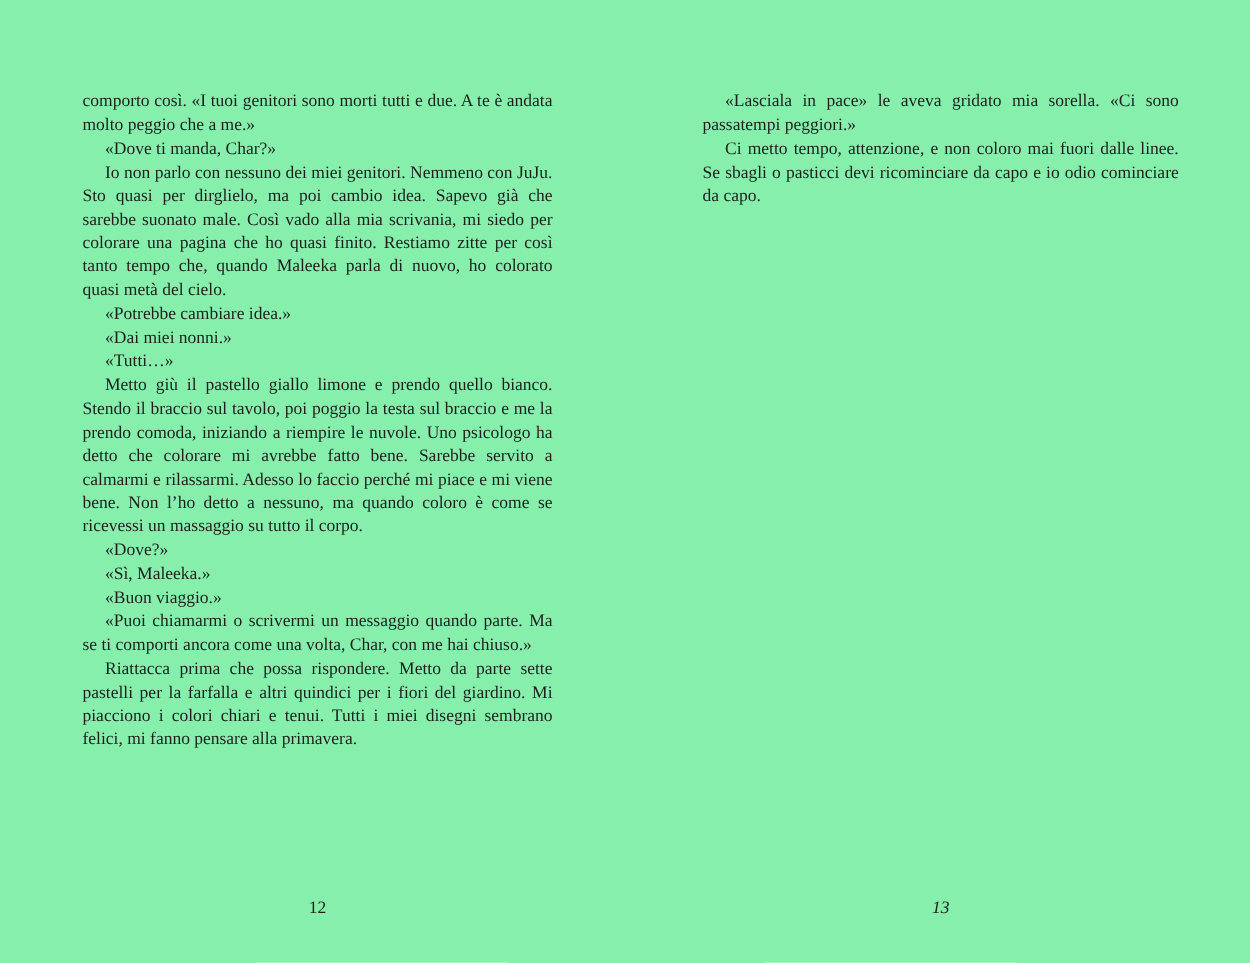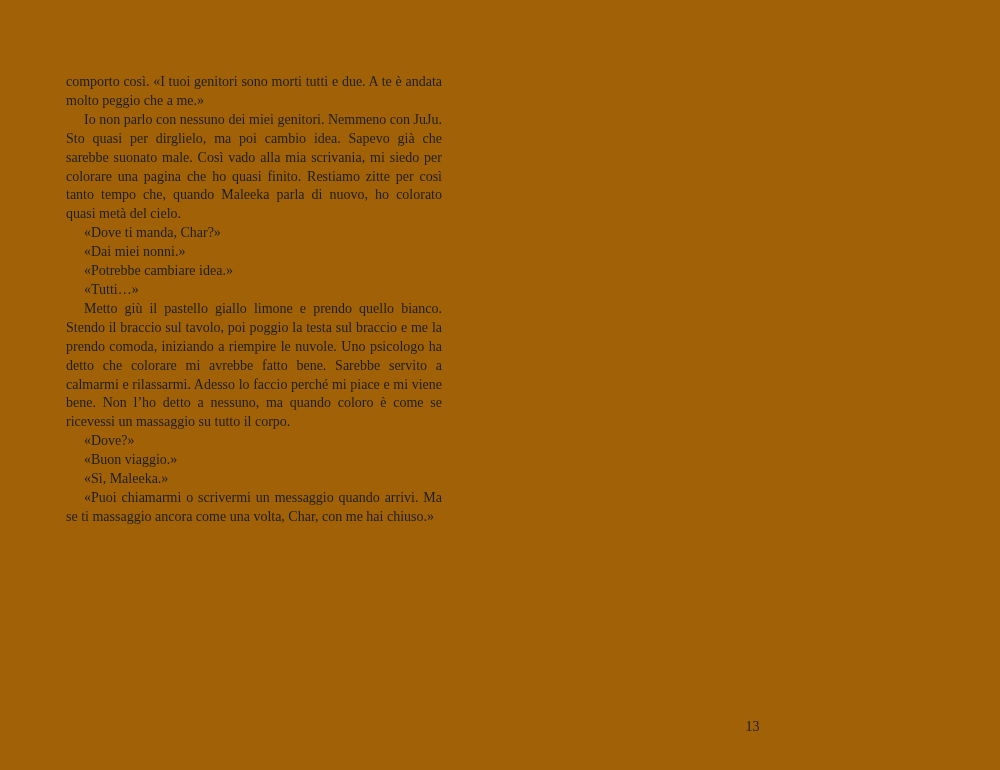--- a/index.html
+++ b/index.html
@@ -11,21 +11,21 @@
     height: 770px;
     position: relative;
     background: #ffffff;
     font-family: "Liberation Serif", serif;
     color: #1e1e1e;
     overflow: hidden;
   }
   .book-spread {
     position: absolute;
     inset: 0;
-    background: #a16207;
+    background: #86efac;
   }
   .page-text {
     position: absolute;
     top: 73px;
   }
   .page-text p {
     margin: 0;
     font-size: 14px;
     line-height: 18.9px;
     text-align: justify;
@@ -49,37 +49,44 @@
     text-align: center;
     color: #1e1e1e;
   }
   .page-number-left {
     left: 66px;
     width: 376px;
   }
   .page-number-right {
     left: 562px;
     width: 381px;
+    font-style: italic;
   }
 </style>
 </head>
 <body>
 
 <div class="book-spread">
 
   <div class="page-text page-text-left">
     <p class="noindent">comporto così. «I tuoi genitori sono morti tutti e due. A te è andata molto peggio che a me.»</p>
+    <p>«Dove ti manda, Char?»</p>
     <p>Io non parlo con nessuno dei miei genitori. Nemmeno con JuJu. Sto quasi per dirglielo, ma poi cambio idea. Sapevo già che sarebbe suonato male. Così vado alla mia scrivania, mi siedo per colorare una pagina che ho quasi finito. Restiamo zitte per così tanto tempo che, quando Maleeka parla di nuovo, ho colorato quasi metà del cielo.</p>
-    <p>«Dove ti manda, Char?»</p>
+    <p>«Potrebbe cambiare idea.»</p>
     <p>«Dai miei nonni.»</p>
-    <p>«Potrebbe cambiare idea.»</p>
     <p>«Tutti…»</p>
     <p>Metto giù il pastello giallo limone e prendo quello bianco. Stendo il braccio sul tavolo, poi poggio la testa sul braccio e me la prendo comoda, iniziando a riempire le nuvole. Uno psicologo ha detto che colorare mi avrebbe fatto bene. Sarebbe servito a calmarmi e rilassarmi. Adesso lo faccio perché mi piace e mi viene bene. Non l’ho detto a nessuno, ma quando coloro è come se ricevessi un massaggio su tutto il corpo.</p>
     <p>«Dove?»</p>
+    <p>«Sì, Maleeka.»</p>
     <p>«Buon viaggio.»</p>
-    <p>«Sì, Maleeka.»</p>
-    <p>«Puoi chiamarmi o scrivermi un messaggio quando arrivi. Ma se ti massaggio ancora come una volta, Char, con me hai chiuso.»</p>
+    <p>«Puoi chiamarmi o scrivermi un messaggio quando parte. Ma se ti comporti ancora come una volta, Char, con me hai chiuso.»</p>
+    <p>Riattacca prima che possa rispondere. Metto da parte sette pastelli per la farfalla e altri quindici per i fiori del giardino. Mi piacciono i colori chiari e tenui. Tutti i miei disegni sembrano felici, mi fanno pensare alla primavera.</p>
   </div>
 
+  <div class="page-text page-text-right">
+    <p>«Lasciala in pace» le aveva gridato mia sorella. «Ci sono passatempi peggiori.»</p>
+    <p>Ci metto tempo, attenzione, e non coloro mai fuori dalle linee. Se sbagli o pasticci devi ricominciare da capo e io odio cominciare da capo.</p>
+  </div>
 
+  <div class="page-number page-number-left">12</div>
   <div class="page-number page-number-right">13</div>
 
 </div>
 
 </body></html>

